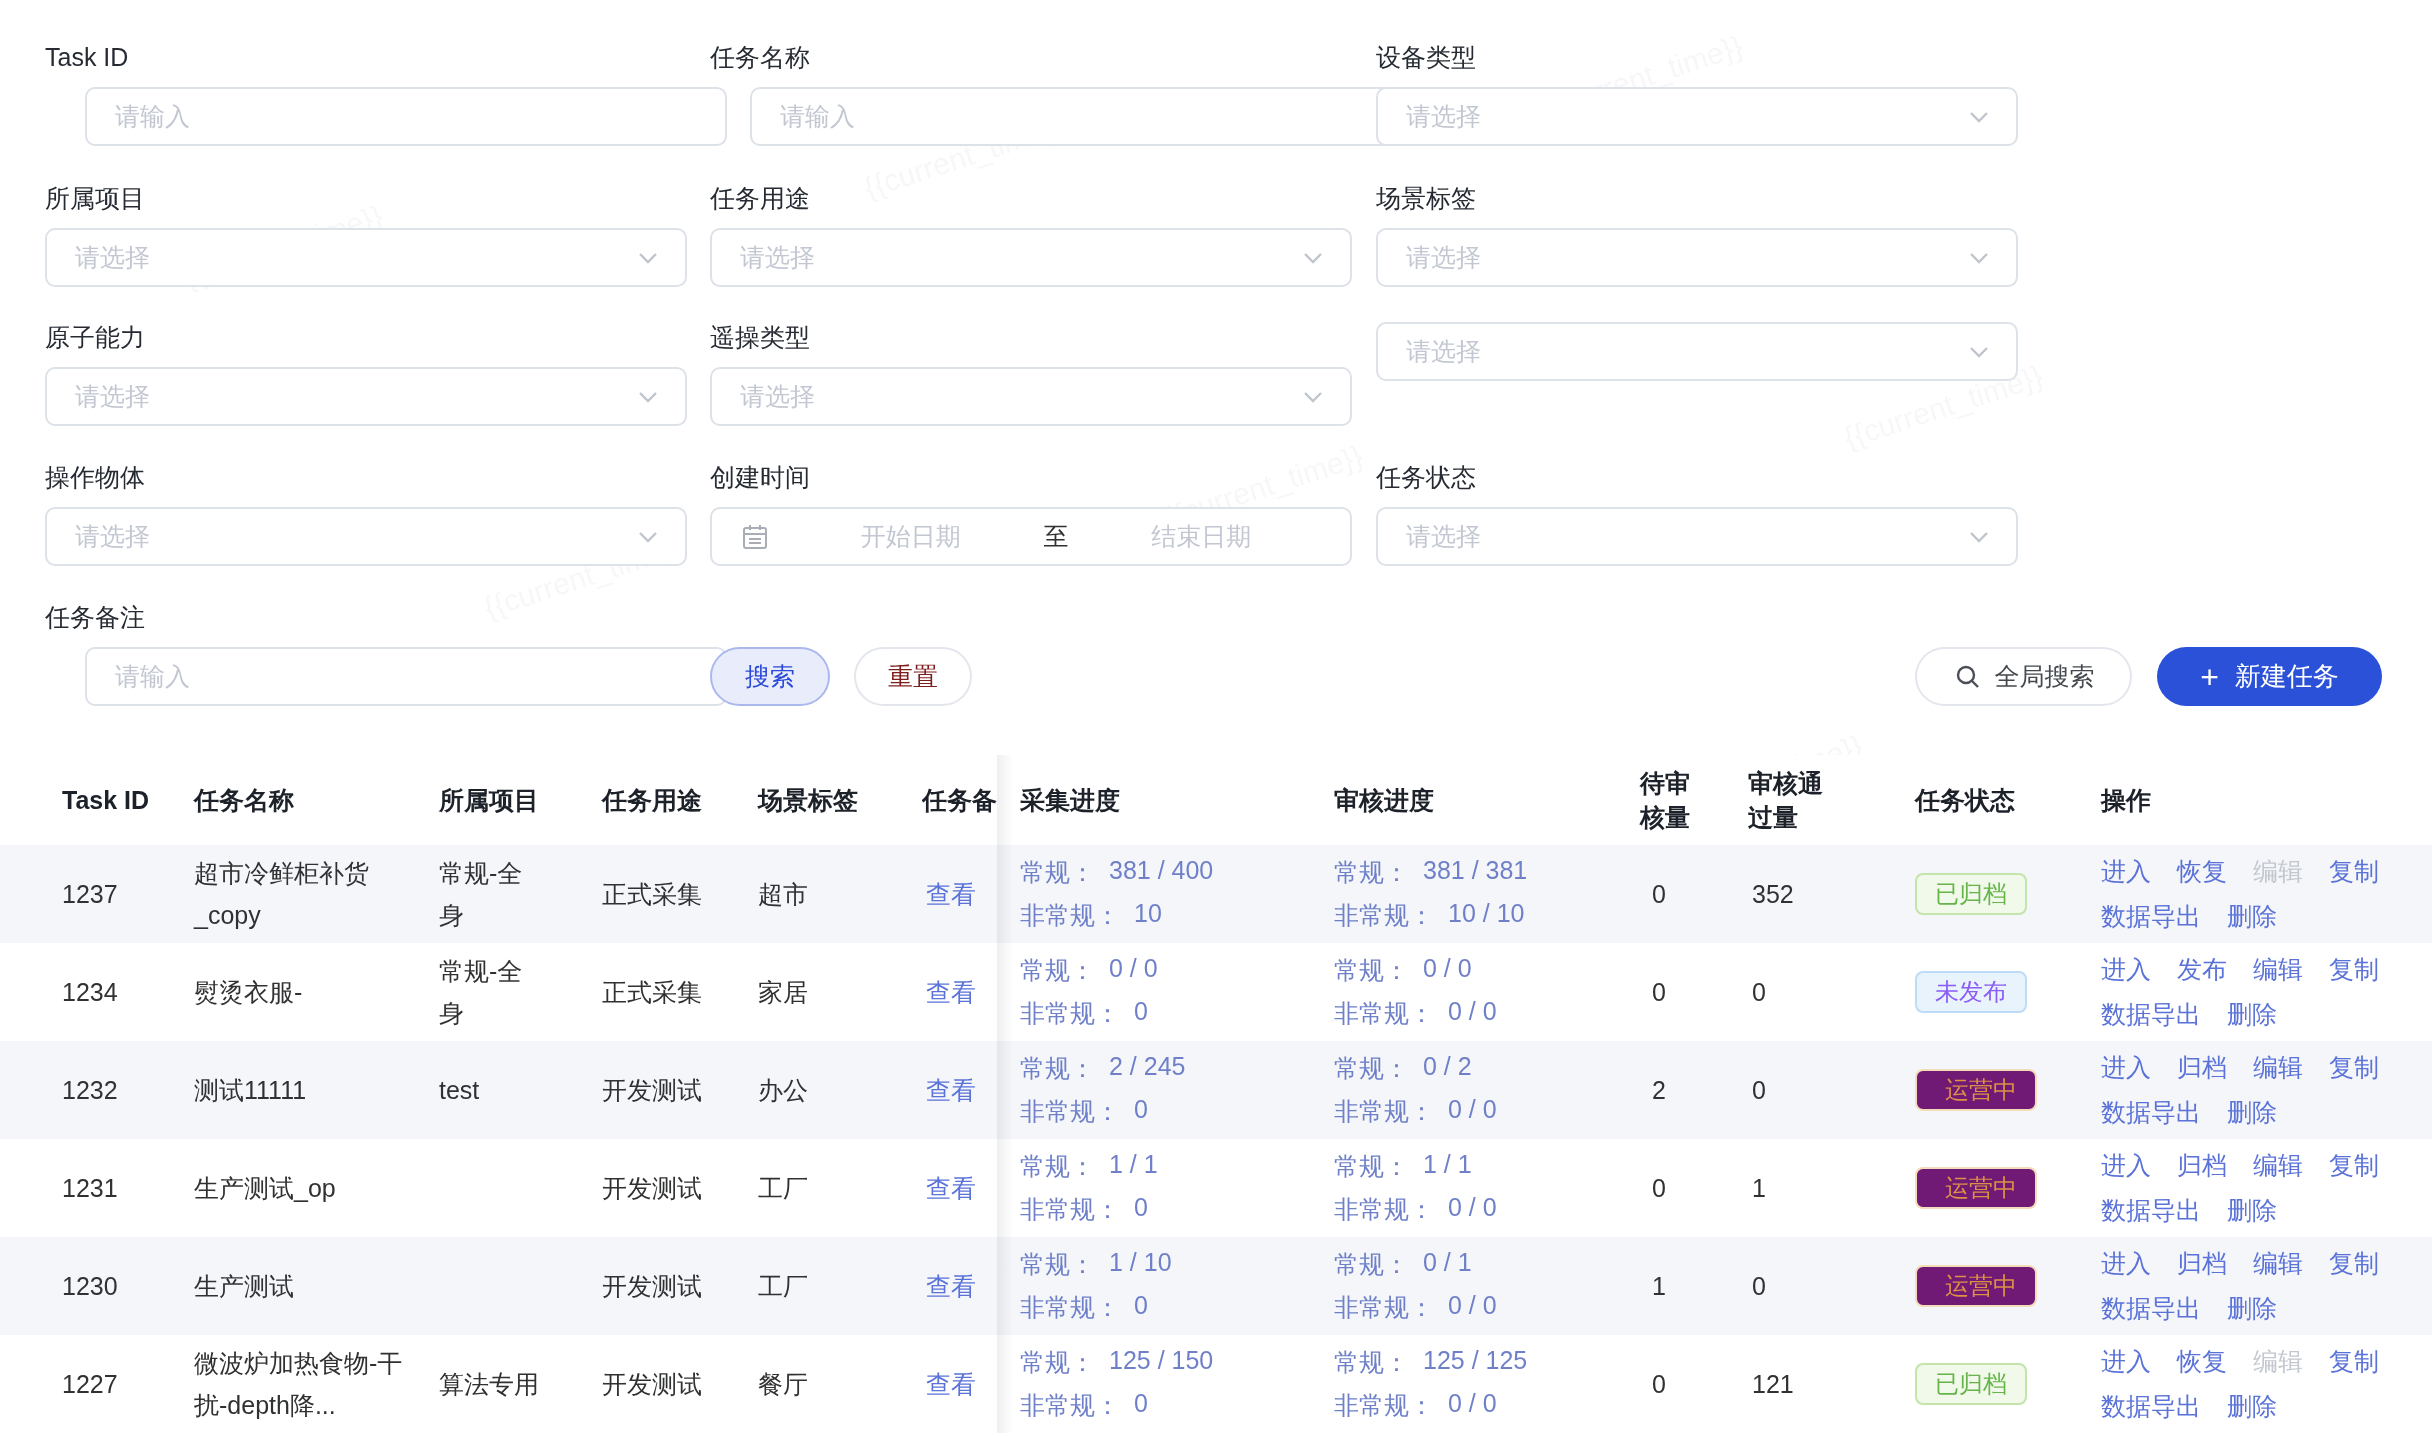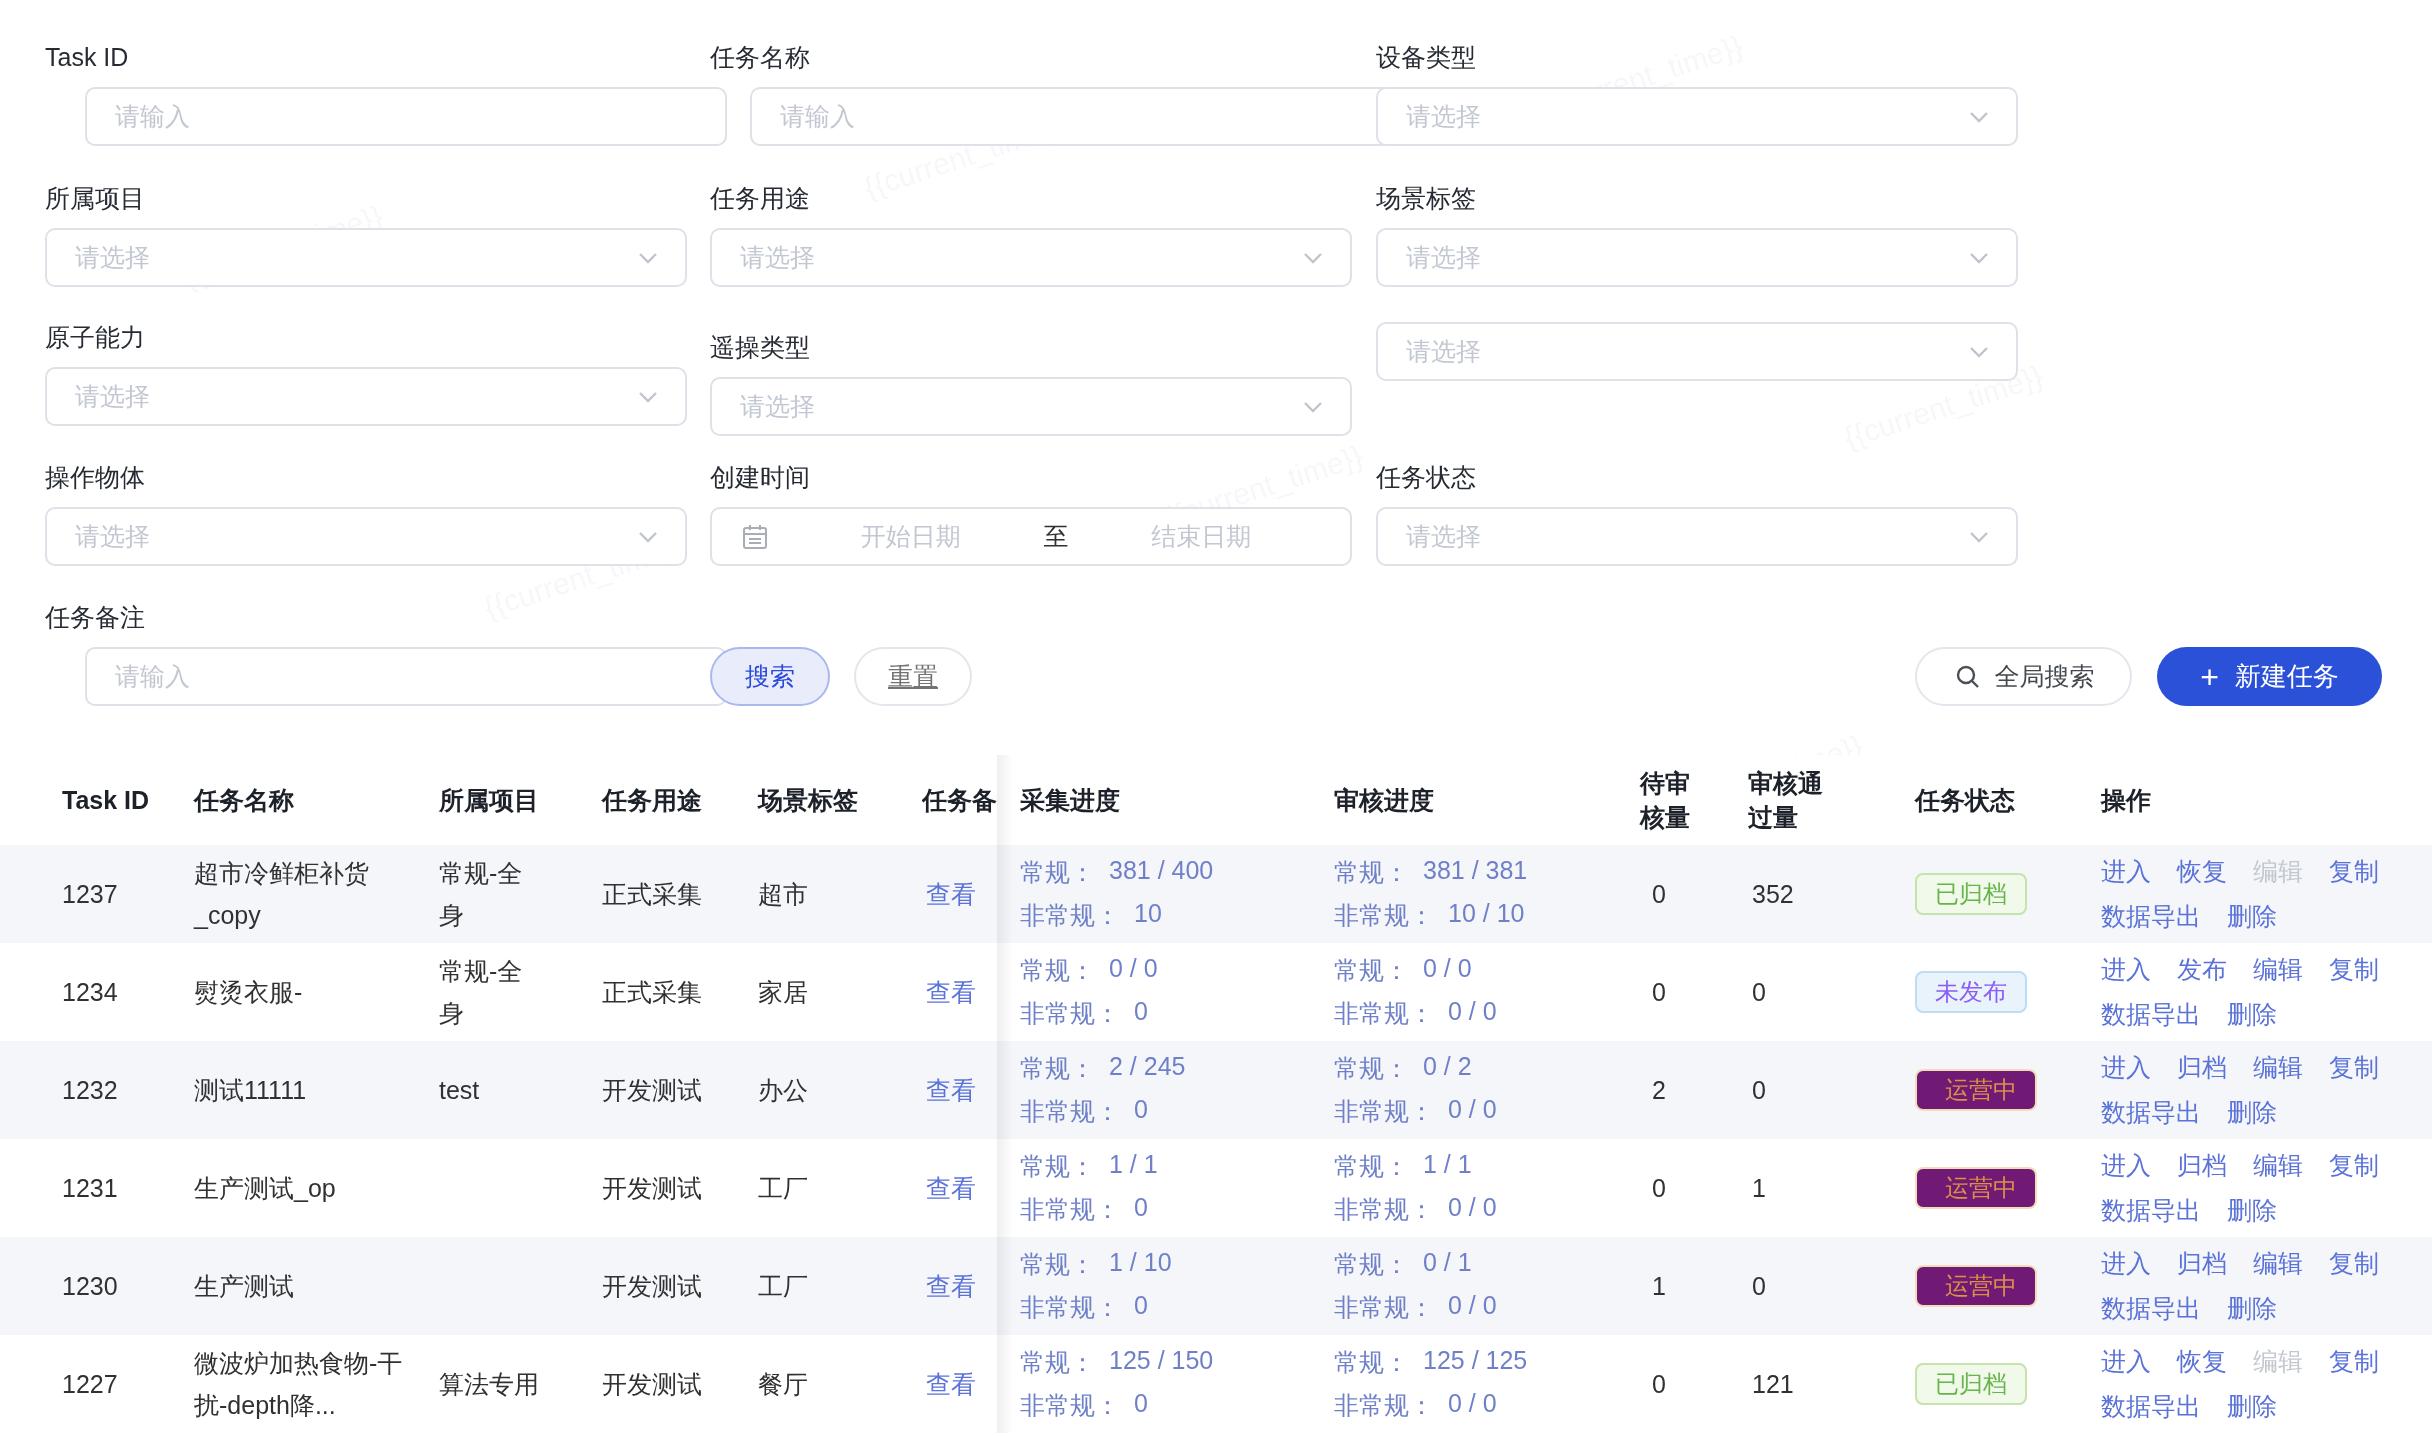--- a/index.html
+++ b/index.html
@@ -19,21 +19,21 @@
   input.ctrl::placeholder { color:#c2c7d2; }
   .ph { color:#c2c7d2; flex:1; }
   .chev { flex:0 0 auto; }
   .sep { color:#303133; padding:0 8px; }
   .dph { color:#c2c7d2; flex:1; text-align:center; }
   .cal { flex:0 0 auto; margin-right:16px; display:flex; }
 
   
   .pill { position:absolute; top:647px; height:59px; border-radius:30px; display:flex; align-items:center; justify-content:center; font-size:25px; cursor:pointer; }
   .btn-search { left:710px; width:120px; background:#e9edfb; border:2px solid #aab8ee; color:#2b49d8; font-weight:500; }
-  .btn-reset  { left:854px; width:118px; background:#fff; border:2px solid #e3e6ec; color:#737373;text-decoration:underline; }
+  .btn-reset  { left:854px; width:118px; background:#fff; border:2px solid #e3e6ec; color:#7f1d1d; }
   .btn-global { left:1915px; width:217px; background:#fff; border:2px solid #e3e6ec; color:#43494f; gap:12px; }
   .btn-new    { left:2157px; width:225px; background:#2a51d8; border:none; color:#fff; font-weight:500; font-size:26px; }
   .btn-new .plus { font-size:32px; font-weight:400; margin-right:16px; line-height:1; }
 
   
   .thead { position:absolute; top:755px; left:0; width:2432px; height:90px; background:#fff; }
   .hcell { position:absolute; top:0; bottom:0; display:flex; align-items:center; font-size:25px; font-weight:600; color:#1d2129; }
   .tbody { position:absolute; top:845px; left:0; width:2432px; }
   .trow { position:relative; height:98px; background:#fff; }
   .trow.alt { background:#f4f6f9; }
@@ -135,21 +135,21 @@
 
   <div class="fld" style="left:45px;top:322px">
     <div class="f-label">原子能力</div>
     <div class="ctrl">
       <span class="ph">请选择</span>
       <svg class="chev" width="26" height="26" viewBox="0 0 26 26">
           <path d="M5 9l8 8 8-8" fill="none" stroke="#c0c4cc" stroke-width="2.4"></path>
         </svg>
     </div>
   </div>
-  <div class="fld" style="left:710px;top:332px">
+  <div class="fld" style="left:710px;top:322px">
     <div class="f-label">遥操类型</div>
     <div class="ctrl">
       <span class="ph">请选择</span>
       <svg class="chev" width="26" height="26" viewBox="0 0 26 26">
           <path d="M5 9l8 8 8-8" fill="none" stroke="#c0c4cc" stroke-width="2.4"></path>
         </svg>
     </div>
   </div>
   <div class="fld" style="left:1376px;top:322px">
     <div class="ctrl">

